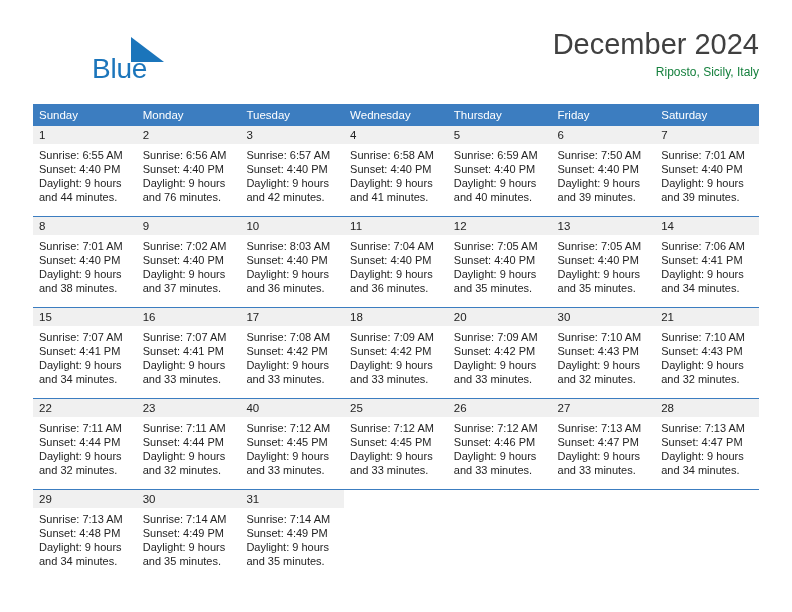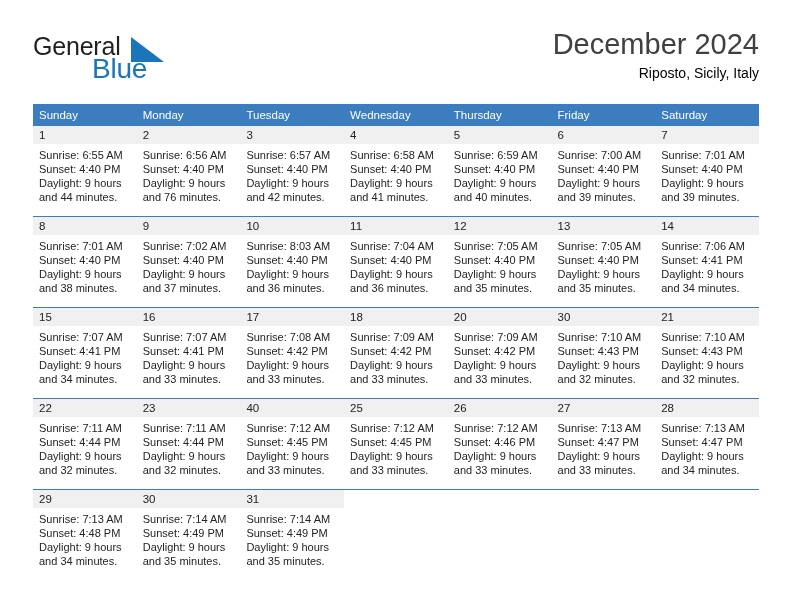--- a/index.html
+++ b/index.html
@@ -72,22 +72,22 @@
     text-align: right;
   }
   .cal-title {
     font-size: 29px;
     color: #404040;
     line-height: 1.12;
     white-space: nowrap;
   }
   .cal-subtitle {
     margin-top: 6px;
-    font-size: 14px;
-    color: #000000;
+    font-size: 12px;
+    color: #15803d;
     line-height: 1.1;
     white-space: nowrap;
   }
 
   
   .calendar {
     position: absolute;
     left: 33px;
     top: 104px;
     width: 726px;
@@ -148,21 +148,20 @@
   }
 </style>
 </head>
 <body>
 
 <div class="page">
 
   <div class="header">
 
     <div class="brand">
-      <span class="brand-general">General</span>
       <span class="brand-blue">Blue</span>
       <span class="brand-triangle">
         <svg width="33" height="25" viewBox="0 0 33 25" xmlns="http://www.w3.org/2000/svg">
           <polygon points="0,0 0,25 33,25" fill="#1b75bb"></polygon>
         </svg>
       </span>
     </div>
 
     <div class="title-block">
       <div class="cal-title">December 2024</div>
@@ -238,21 +237,21 @@
                 <div class="line">Sunset: 4:40 PM</div>
                 <div class="line">Daylight: 9 hours</div>
                 <div class="line">and 40 minutes.</div>
               </div>
             </div>
           </td>
         <td>
             <div class="daycell">
               <div class="daynum">6</div>
               <div class="lines">
-                <div class="line">Sunrise: 7:00 AM</div>
+                <div class="line">Sunrise: 7:50 AM</div>
                 <div class="line">Sunset: 4:40 PM</div>
                 <div class="line">Daylight: 9 hours</div>
                 <div class="line">and 39 minutes.</div>
               </div>
             </div>
           </td>
         <td>
             <div class="daycell">
               <div class="daynum">7</div>
               <div class="lines">

